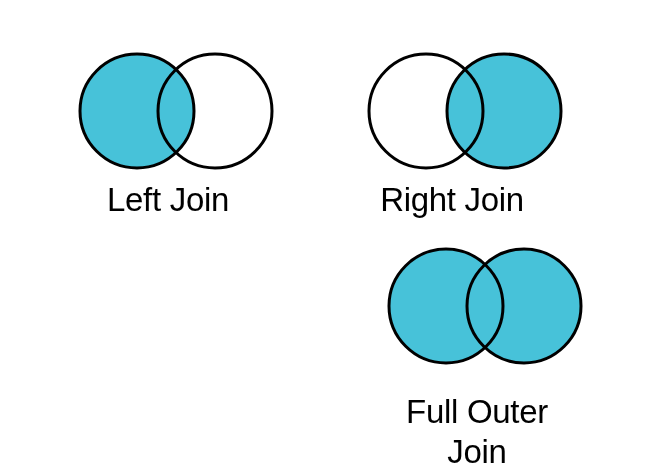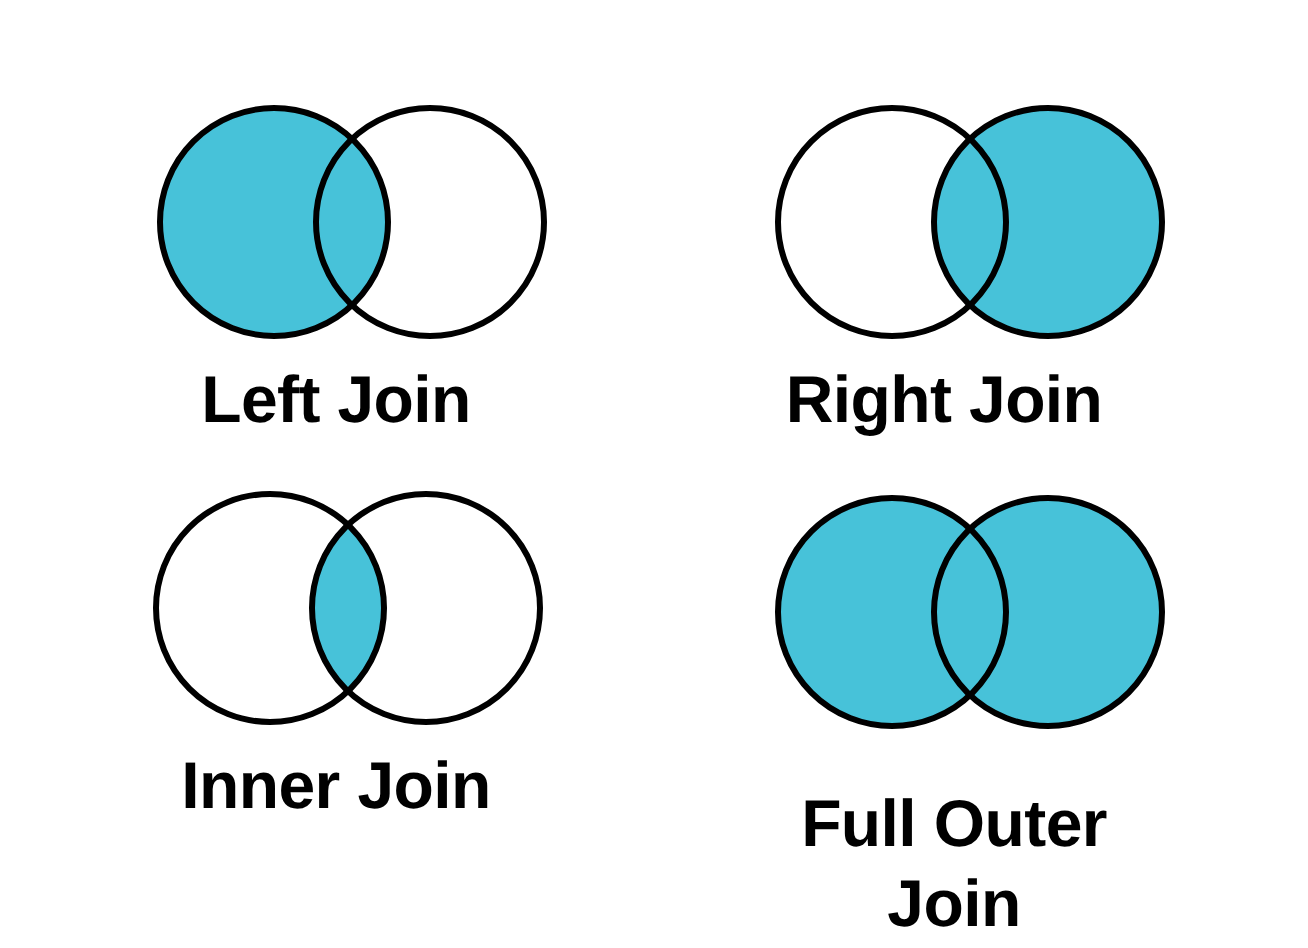--- a/index.html
+++ b/index.html
@@ -26,31 +26,31 @@
   }
   figure.venn svg {
     position: absolute;
     display: block;
   }
   figcaption.venn-label {
     position: absolute;
     width: 100%;
     text-align: center;
     font-size: 33px;
-    font-weight: 700;
+    font-weight: 400;
     line-height: 40px;
     color: #000000;
     letter-spacing: -0.3px;
   }
   
   #fig-left-join        { left: 48px;  top: 50px;  }
   #fig-left-join svg    { left: 28px;  top: 0;     }
   #fig-left-join figcaption { top: 130px; }
 
-  #fig-right-join       { left: 352px; top: 50px;  }
+  #fig-right-join       { left: 332px; top: 50px;  }
   #fig-right-join svg   { left: 33px;  top: 0;     }
   #fig-right-join figcaption { top: 130px; }
 
   #fig-inner-join       { left: 48px;  top: 243px; }
   #fig-inner-join svg   { left: 26px;  top: 0;     }
   #fig-inner-join figcaption { top: 130px; }
 
   #fig-full-outer-join  { left: 357px; top: 245px; }
   #fig-full-outer-join svg { left: 28px; top: 0;   }
   #fig-full-outer-join figcaption { top: 126px; left: 20px; width: 200px; margin-top: 21px; }
@@ -71,28 +71,20 @@
 
   <figure class="venn" id="fig-right-join">
     <svg width="200" height="122" viewBox="0 0 200 122">
         <circle cx="139" cy="61" r="57" fill="#47C2D9" stroke="none" stroke-width="3"></circle>
         <circle cx="61" cy="61" r="57" fill="none" stroke="#000000" stroke-width="3"></circle>
         <circle cx="139" cy="61" r="57" fill="none" stroke="#000000" stroke-width="3"></circle>
       </svg>
     <figcaption class="venn-label">Right Join</figcaption>
   </figure>
 
-  <figure class="venn" id="fig-inner-join">
-    <svg width="200" height="122" viewBox="0 0 200 122">
-        <path d="M 100 19.430780618346944 A 57 57 0 0 1 100 102.56921938165306 A 57 57 0 0 1 100 19.430780618346944 Z" fill="#47C2D9"></path>
-        <circle cx="61" cy="61" r="57" fill="none" stroke="#000000" stroke-width="3"></circle>
-        <circle cx="139" cy="61" r="57" fill="none" stroke="#000000" stroke-width="3"></circle>
-      </svg>
-    <figcaption class="venn-label">Inner Join</figcaption>
-  </figure>
 
   <figure class="venn" id="fig-full-outer-join">
     <svg width="200" height="122" viewBox="0 0 200 122">
         <circle cx="61" cy="61" r="57" fill="#47C2D9" stroke="none" stroke-width="3"></circle>
         <circle cx="139" cy="61" r="57" fill="#47C2D9" stroke="none" stroke-width="3"></circle>
         <circle cx="61" cy="61" r="57" fill="none" stroke="#000000" stroke-width="3"></circle>
         <circle cx="139" cy="61" r="57" fill="none" stroke="#000000" stroke-width="3"></circle>
       </svg>
     <figcaption class="venn-label">Full Outer Join</figcaption>
   </figure>

